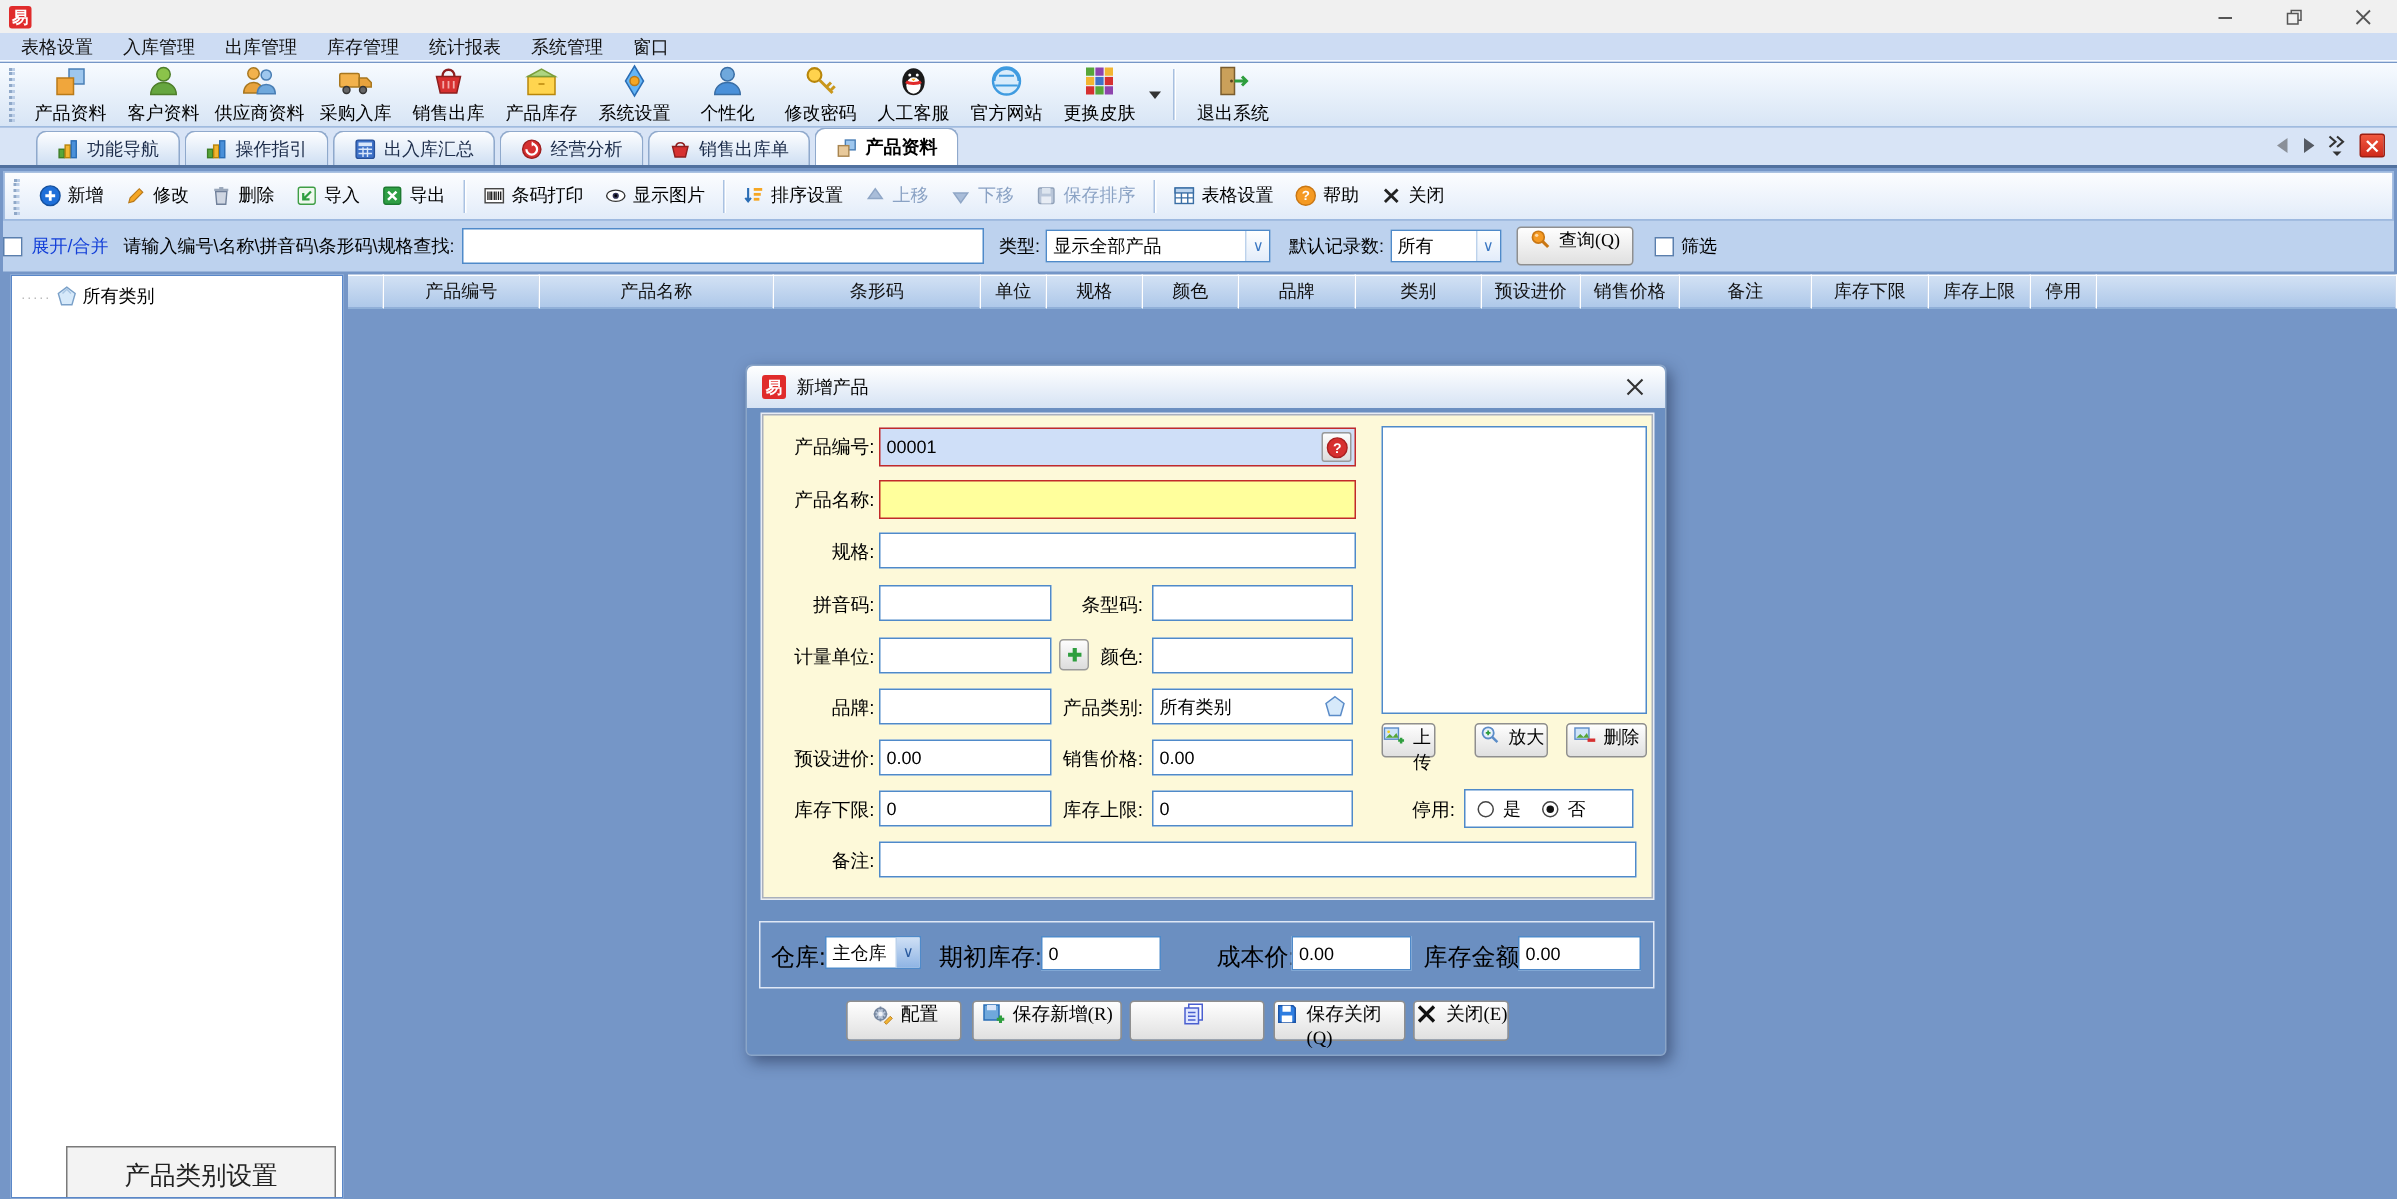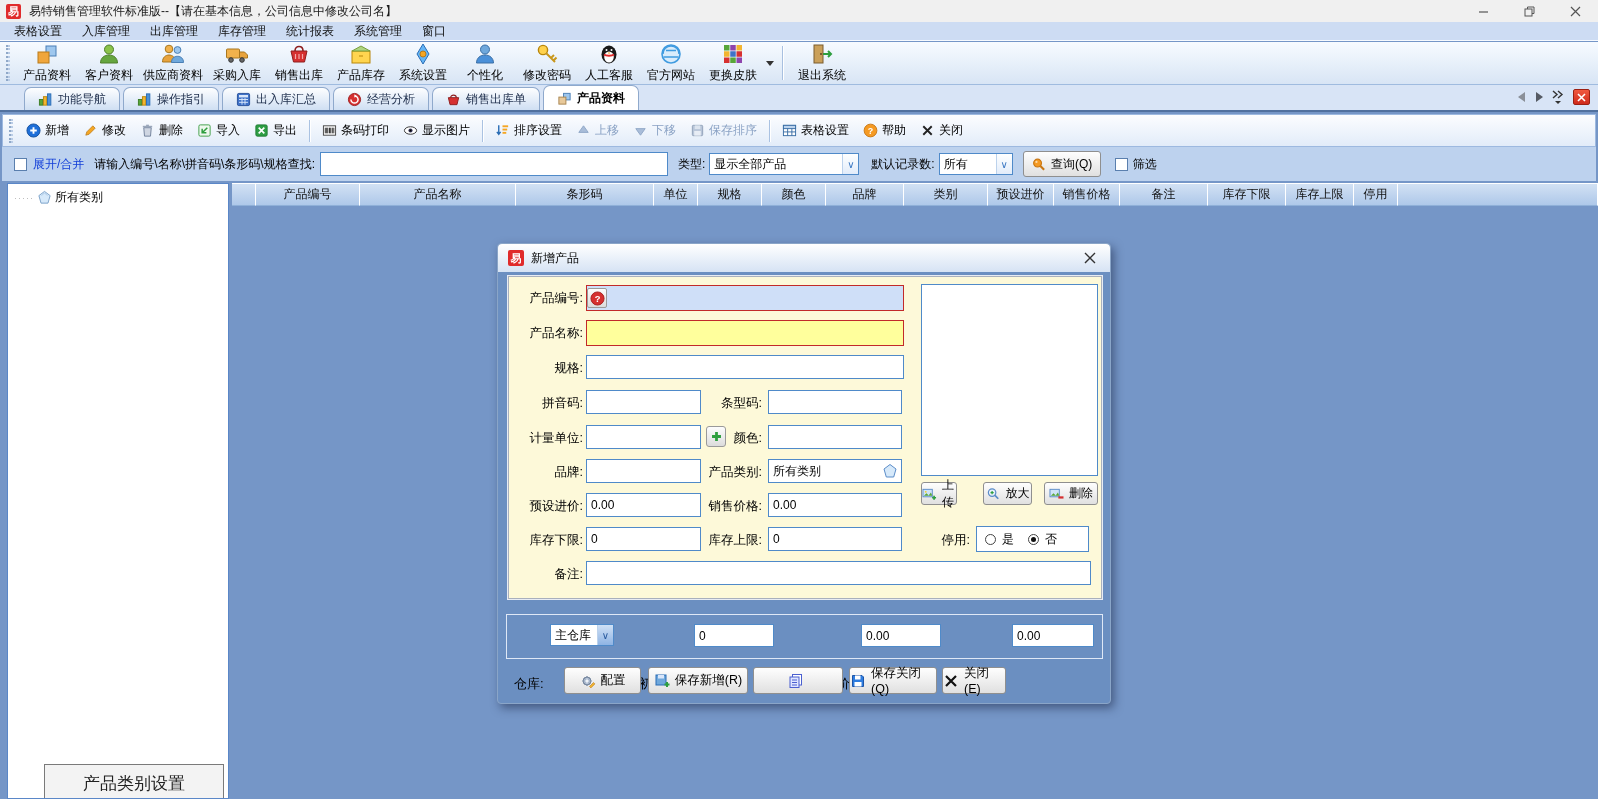--- a/index.html
+++ b/index.html
@@ -51,33 +51,33 @@
   .subtoolbar { position:absolute; top:114px; left:2px; right:2px; height:33px;
                 background:linear-gradient(#fcfdff,#e2ecf9); border:1px solid #9db9e0;
                 display:flex; align-items:center; padding-left:4px; }
   .sub-item { display:flex; align-items:center; gap:4px; padding:3px 7px; white-space:nowrap; }
   .sub-item svg { width:15px; height:15px; }
   .sub-item.disabled { color:#8aa2c4; }
   .sub-sep { width:1px; height:22px; background:#aac2e2; box-shadow:1px 0 0 #fff; margin:0 5px; }
 
   
   .filterbar { position:absolute; top:147px; left:2px; right:2px; height:34px; background:#bdd2ee;
-               display:flex; align-items:center; padding-left:12px; }
+               display:flex; align-items:center; padding-left:0; }
   .checkbox { width:13px; height:13px; background:#fff; border:1px solid #5a7fae; flex:none; }
   .link-blue { color:#1440d8; margin:0 10px 0 6px; white-space:nowrap; }
   .search-input { width:348px; height:24px; background:#fff; border:1px solid #4f8ac9; margin-left:5px;
                   font:12px "Liberation Sans","DejaVu Sans",sans-serif; padding:0 4px; }
   .fb-label { white-space:nowrap; }
   .fake-select { height:22px; background:#fff; border:1px solid #4f8ac9; display:flex; align-items:center; }
   .fs-value { flex:1; padding-left:4px; white-space:nowrap; overflow:hidden; }
   .fs-arrow { width:16px; height:100%; display:flex; align-items:center; justify-content:center;
               color:#3a77c2; background:linear-gradient(#feffff,#e2ecfa); border-left:1px solid #bcd2ec;
               font-size:10px; }
   .btn { background:linear-gradient(#fefefe,#e0e0e0); border:1px solid #8f8f8f; border-radius:3px;
-         display:flex; align-items:center; justify-content:center; gap:5px; }
+         display:flex; align-items:flex-start; justify-content:center; gap:5px;font-family:Liberation Serif, serif; }
   .query-btn { width:78px; height:26px; margin-left:10px; }
 
   
   .tree-panel { position:absolute; left:7px; top:183px; width:222px; bottom:0; background:#fff;
                 border:1px solid #5a87c8; overflow:hidden; }
   .tree-item { display:flex; align-items:center; padding:5px 2px 0 6px; gap:3px; }
   .tree-dots { color:#b5b5b5; font-size:9px; letter-spacing:1px; }
   .cat-btn { position:absolute; left:36px; top:580px; width:180px; height:40px; background:#f3f3f3;
              border:1px solid #7a7a7a; font-size:17px; color:#222; display:flex; align-items:flex-start;
              justify-content:center; padding-top:7px; }
@@ -116,33 +116,32 @@
              border:1px solid #4f8ac9; }
   .img-btn { position:absolute; top:238px; height:23px; font-size:12px; }
   .radio-box { position:absolute; left:478px; top:282px; width:113px; height:26px; background:#fff;
                border:1px solid #4f8ac9; display:flex; align-items:center; gap:6px; padding-left:8px; }
   .radio { width:11px; height:11px; border:1px solid #444; border-radius:50%; background:#fff;
            position:relative; flex:none; }
   .radio.checked::after { content:""; position:absolute; left:2px; top:2px; right:2px; bottom:2px;
                           background:#111; border-radius:50%; }
   .radio-lbl { margin-right:8px; }
   .stock-box { position:absolute; left:8px; top:370px; width:597px; height:45px; border:1px solid #dfe8f6; }
-  .stock-lbl { position:absolute; top:384px; font-size:13px; white-space:nowrap;margin-top:47px; }
+  .stock-lbl { position:absolute; top:384px; font-size:16px; white-space:nowrap; }
   .stock-input { position:absolute; top:380px; height:23px; }
   .wh-select { position:absolute; left:52px; top:380px; width:64px; }
   .wh-select .fs-arrow { background:linear-gradient(#cfe0f5,#8fb4e4); color:#2a5a9e; }
   .dlg-btn { position:absolute; top:423px; height:27px; font-size:12.5px; }
   .dlg-btn svg { width:16px; height:16px; }
 </style>
 </head>
 <body>
 
 <div class="titlebar">
   <span class="app-logo">易</span>
-  <span class="title-text">易特销售管理软件标准版--【请在基本信息，公司信息中修改公司名】</span>
   <div class="win-controls">
     <span class="win-btn">
         <svg width="11" height="11" viewBox="0 0 11 11">
           <path d="M1 6h9" stroke="#555" stroke-width="1.2"></path>
         </svg>
       </span>
     <span class="win-btn">
         <svg width="11" height="11" viewBox="0 0 11 11">
           <rect x="1" y="3" width="7" height="7" fill="none" stroke="#555"></rect>
           <path d="M3.5 3V1h6.5v6.5h-2" fill="none" stroke="#555"></path>
@@ -602,20 +601,21 @@
   <span class="dlg-close">
       <svg width="12" height="12" viewBox="0 0 12 12">
         <path d="M1 1l10 10M11 1L1 11" stroke="#333" stroke-width="1.4"></path>
       </svg>
     </span>
 
   <div class="dlg-panel"></div>
 
   <span class="fld-label" style="left:8px;top:46px;width:77px">产品编号:</span>
   <div class="code-wrap">
+    <input value="00001" style="">
     <span class="help-btn">
         <svg width="15" height="15" viewBox="0 0 16 16">
           <circle cx="8" cy="8" r="7" fill="#d63030" stroke="#a82020"></circle>
           <text x="8" y="11.5" text-anchor="middle" font-size="10" fill="#fff" font-weight="bold">?</text>
         </svg>
       </span>
   </div>
 
   <span class="fld-label" style="left:8px;top:81px;width:77px">产品名称:</span>
   <input class="fld-input name-input" value="" style="">

